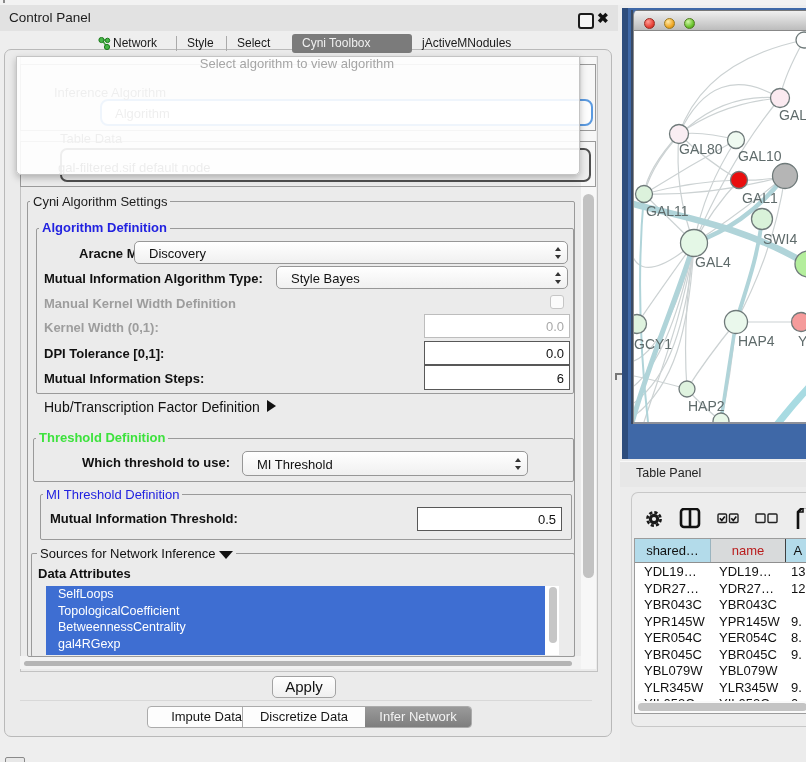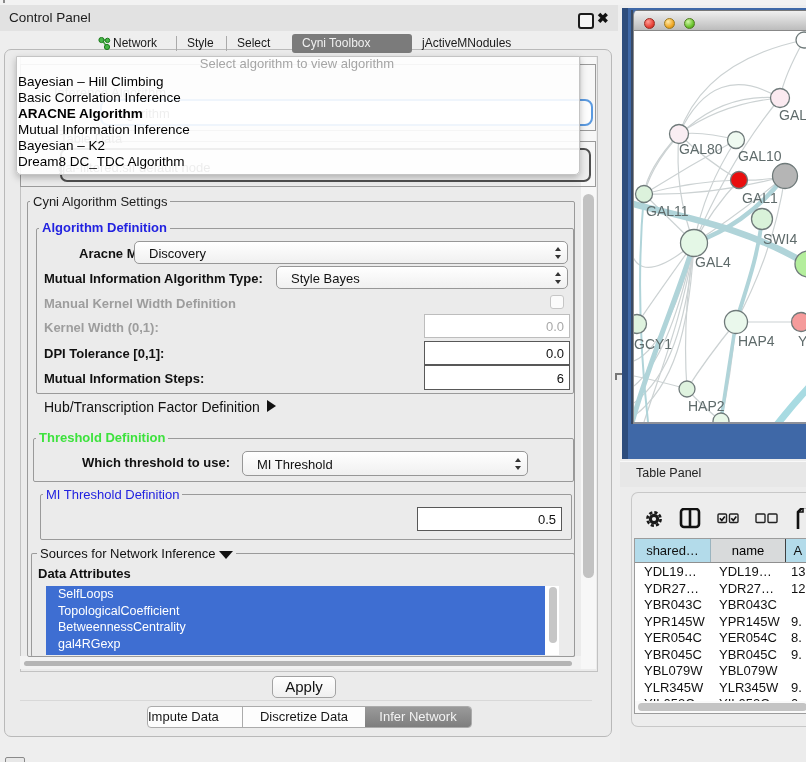--- a/index.html
+++ b/index.html
@@ -66,28 +66,20 @@
   <div class="abs" style="left:100px;top:99px;width:489px;height:23px;border:2.5px solid #5b9ae0;border-radius:8px;background:#fdfdfd;"></div>
   <div class="abs" style="left:60px;top:148px;width:527px;height:30px;border:2px solid #4f4f4f;border-radius:7px;background:#ededed;"></div>
   <div class="abs" style="left:54px;top:85px;font-size:13px;color:#555;">Inference Algorithm</div>
   <div class="abs" style="left:115px;top:106px;font-size:13px;color:#555;">Algorithm</div>
   <div class="abs" style="left:60px;top:131px;font-size:13px;color:#555;">Table Data</div>
   <div class="abs" style="left:58px;top:160px;font-size:13px;color:#444;">gal-filtered.sif default node</div>
 
   <div class="abs" style="left:16px;top:56px;width:562px;height:117px;background:rgba(255,255,255,0.9);
        border:1px solid #c4c4c4;border-radius:0 0 5px 5px;box-shadow:0 3px 7px rgba(0,0,0,0.25);"></div>
   <div class="abs" style="left:16px;top:56px;width:562px;text-align:center;font-size:13px;color:#a5a5a5;">Select algorithm to view algorithm</div>
-  <div class="abs" style="left:18px;top:74px;font-size:13.5px;color:#000;line-height:16px;">
-    Bayesian – Hill Climbing<br>
-    Basic Correlation Inference<br>
-    <span class="bold">ARACNE Algorithm</span><br>
-    Mutual Information Inference<br>
-    Bayesian – K2<br>
-    Dream8 DC_TDC Algorithm
-  </div>
 
   <div class="gbox" style="left:27px;top:201px;width:546px;height:454px;"></div>
   <div class="gtitle" style="left:30px;top:194px;color:#1c1c1c;">Cyni Algorithm Settings</div>
 
   <div class="gbox" style="left:36px;top:228px;width:536px;height:164px;"></div>
   <div class="gtitle" style="left:39px;top:220px;color:#2222e0;font-weight:bold;">Algorithm Definition</div>
 
   <div class="lbl" style="left:44px;top:246px;margin-left:35px;">Aracne Mode:</div>
   <div class="combo" style="left:134px;top:241px;width:432px;height:21px;">
     <span class="ctext">Discovery</span>
@@ -128,39 +120,40 @@
   <div class="combo" style="left:242px;top:451px;width:284px;height:23px;">
     <span class="ctext">MI Threshold</span>
       <span class="arr">
         <i class="u"></i>
         <i class="d"></i>
       </span>
   </div>
 
   <div class="gbox" style="left:40px;top:494px;width:530px;height:44px;"></div>
   <div class="gtitle" style="left:43px;top:487px;color:#2222e0;font-weight:normal;">MI Threshold Definition</div>
+  <div class="lbl" style="left:50px;top:511px;">Mutual Information Threshold:</div>
   <div class="tfield" style="left:417px;top:507px;width:143px;height:22px;border:1.3px solid #585858;text-decoration:underline;">
       <span>0.5</span>
     </div>
 
   <div class="gbox" style="left:31px;top:553px;width:542px;height:103px;border-bottom:none;"></div>
   <div class="gtitle" style="left:37px;top:546px;color:#111;">Sources for Network Inference <span style="display:inline-block;width:0;height:0;border-top:8px solid #111;border-left:7.5px solid transparent;border-right:7.5px solid transparent;vertical-align:-1px;"></span></div>
   <div class="lbl" style="left:38px;top:566px;">Data Attributes</div>
   <div class="abs" style="left:46px;top:586px;width:513px;height:69px;background:#ffffff;"></div>
   <div class="abs" style="left:46px;top:586px;width:499px;height:69px;background:#3e6ed2;color:#fff;font-size:12.5px;line-height:16.7px;padding-left:12px;box-sizing:border-box;">SelfLoops<br>TopologicalCoefficient<br>BetweennessCentrality<br>gal4RGexp</div>
   <div class="abs" style="left:549px;top:587px;width:8px;height:56px;background:#c6c6c6;border-radius:4px;"></div>
 
   <div class="abs" style="left:24px;top:661px;width:548px;height:5px;background:#b5b5b5;border-radius:2.5px;"></div>
 
   <div class="abs" style="left:20px;top:700px;width:572px;height:1px;background:#d8d8d8;"></div>
 
   <div class="abs" style="left:272px;top:676px;width:62px;height:20px;background:linear-gradient(#ffffff,#efefef);border:1px solid #a2a2a2;border-radius:5px;text-align:center;line-height:19px;font-size:15px;color:#111;">Apply</div>
 
   <div class="abs" style="left:147px;top:706px;width:323px;height:20px;background:#fdfdfd;border:1px solid #ababab;border-radius:4px;font-size:13px;color:#151515;">
-    <span class="abs" style="left:0;top:0;width:94px;text-align:left;line-height:20px;">Impute Data</span>
+    <span class="abs" style="left:0;top:0;width:94px;text-align:right;line-height:20px;">Impute Data</span>
     <div class="abs" style="left:94px;top:0;width:1px;height:20px;background:#ababab;"></div>
     <span class="abs" style="left:95px;top:0;width:122px;text-align:center;line-height:20px;">Discretize Data</span>
     <div class="abs" style="left:217px;top:0;width:106px;height:20px;background:linear-gradient(#9a9a9a,#7e7e7e);border-radius:0 3px 3px 0;"></div>
     <span class="abs" style="left:217px;top:0;width:106px;text-align:center;line-height:20px;color:#f3f3f3;">Infer Network</span>
   </div>
 
   <div class="abs" style="left:5px;top:757px;width:18px;height:14px;border:1.5px solid #8a8a8a;border-radius:2px;background:#e8e8e8;"></div>
 
   <div class="abs" style="left:615px;top:373px;width:5px;height:5px;border-left:2px solid #777;border-top:2px solid #777;"></div>
 
@@ -286,21 +279,21 @@
       <rect x="112" y="6" width="9" height="8.5" rx="1"></rect>
       <rect x="124" y="6" width="9" height="8.5" rx="1"></rect>
     </g>
 
     <path d="M154,21 v-17 l5,-5 h12" fill="none" stroke="#111" stroke-width="2.6"></path>
     <path d="M159,-1 v5 h-5" fill="none" stroke="#111" stroke-width="1.6"></path>
   </svg>
 
   <div class="abs" style="left:634px;top:538px;width:172px;height:174px;background:#ffffff;border:1px solid #9c9c9c;border-right:none;overflow:hidden;">
     <div class="abs" style="left:0;top:0;width:75px;height:23px;background:#b3dbea;border-right:1px solid #9ab4bf;text-align:center;line-height:23px;font-size:13px;color:#111;">shared…</div>
-    <div class="abs" style="left:76px;top:0;width:74px;height:23px;background:#d8dadb;border-right:7px solid #404040;text-align:center;line-height:23px;font-size:13px;color:#000000;">name</div>
+    <div class="abs" style="left:76px;top:0;width:74px;height:23px;background:#d8dadb;border-right:7px solid #404040;text-align:center;line-height:23px;font-size:13px;color:#b91c1c;">name</div>
     <div class="abs" style="left:151px;top:0;width:21px;height:23px;background:#b3dbea;text-align:center;line-height:23px;font-size:13px;color:#111;"> A</div>
     <div class="abs" style="left:0;top:23px;width:172px;height:1px;background:#8f8f8f;"></div>
     <div class="abs" style="left:9px;top:25px;width:70px;font-size:13px;color:#111;line-height:16.5px;">YDL19…<br>YDR27…<br>YBR043C<br>YPR145W<br>YER054C<br>YBR045C<br>YBL079W<br>YLR345W<br>YIL052C</div>
     <div class="abs" style="left:84px;top:25px;width:70px;font-size:13px;color:#111;line-height:16.5px;">YDL19…<br>YDR27…<br>YBR043C<br>YPR145W<br>YER054C<br>YBR045C<br>YBL079W<br>YLR345W<br>YIL052C</div>
     <div class="abs" style="left:156px;top:25px;width:20px;font-size:13px;color:#111;line-height:16.5px;">13<br>12<br><br>9.<br>8.<br>9.<br><br>9.<br>0.</div>
 
     <div class="abs" style="left:0;top:162px;width:172px;height:12px;background:#fafafa;"></div>
     <div class="abs" style="left:3px;top:164px;width:169px;height:8px;background:#c4c4c4;border-radius:4px;"></div>
   </div>
 

